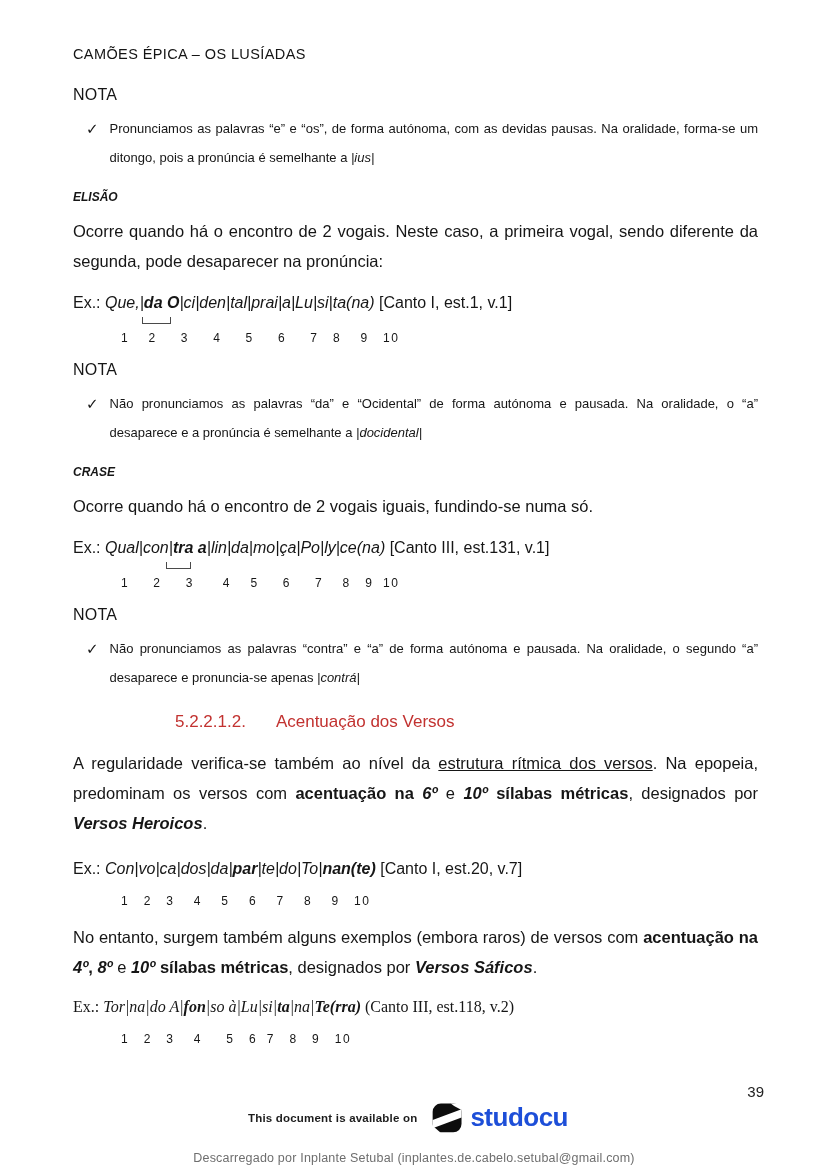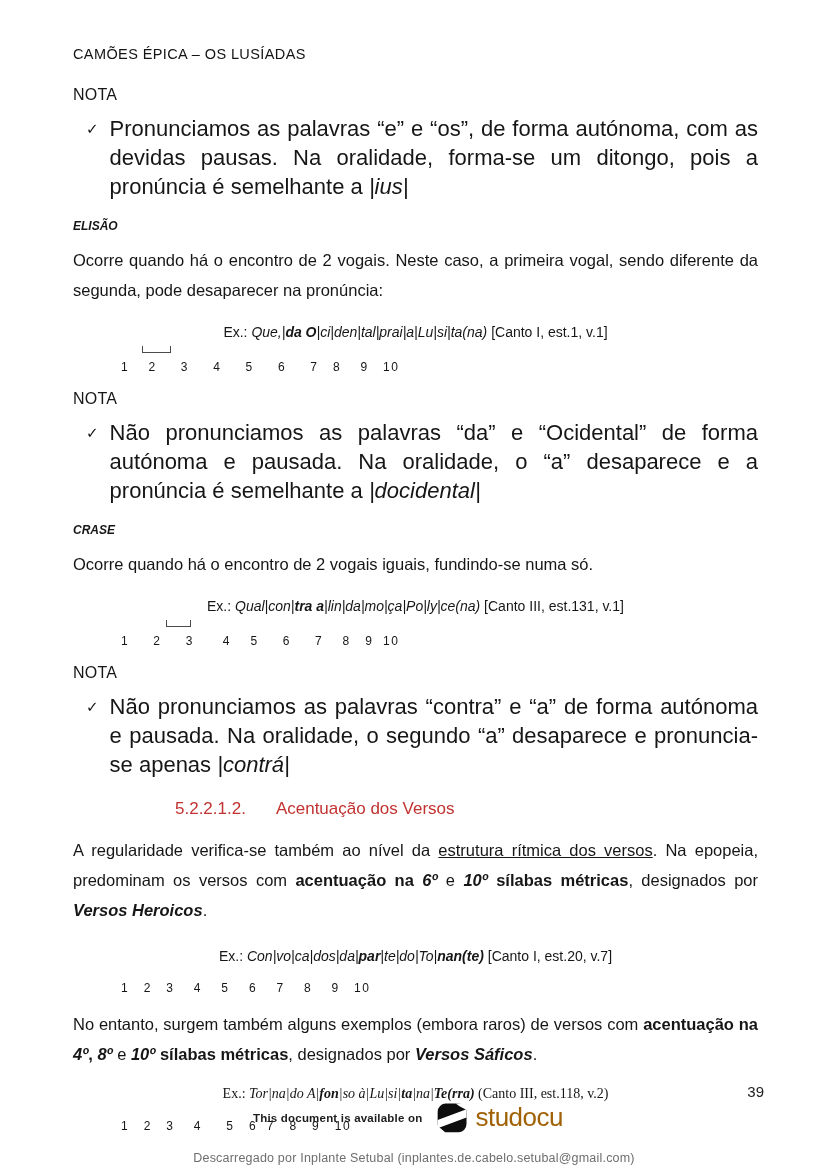--- a/index.html
+++ b/index.html
@@ -18,34 +18,34 @@
   .nota-title{
     font-size:16px;font-weight:400;
     margin:16px 0 10px 0;letter-spacing:.2px;
   }
   .bullet{
     display:flex;align-items:flex-start;gap:11px;
     padding-left:13px;margin:0 0 10px 0;
   }
   .check{flex:0 0 auto;font-size:15px;line-height:29px;}
   .bullet-text{
-    flex:1 1 auto;text-align:justify;line-height:29px;font-size:22px;
+    flex:1 1 auto;text-align:justify;line-height:29px;font-size:13px;
   }
   .sec-title{
     font-style:italic;font-weight:bold;font-size:12px;margin:18px 0 12px 0;
   }
   .para{
     text-align:justify;line-height:30px;font-size:16.5px;margin:0 0 12px 0;
   }
   .it{font-style:italic;}
   .bi{font-style:italic;font-weight:bold;}
   .bo{font-weight:bold;}
   .ul{text-decoration:underline;}
 
-  .exline{font-size:14px;margin:14px 0 1px 0;line-height:26px;text-align:center;}
+  .exline{font-size:16px;margin:14px 0 1px 0;line-height:26px;}
   .brace{
     height:6px;border-left:1.5px solid #4a4a4a;border-right:1.5px solid #4a4a4a;
     border-bottom:1.5px solid #4a4a4a;margin-top:1px;
   }
   .nums{
     white-space:pre;font-size:12px;padding-left:48px;
     margin:7px 0 14px 0;letter-spacing:1.5px;
   }
 
   .red-heading{
@@ -56,21 +56,21 @@
   .footer{position:absolute;left:0;right:0;bottom:0;height:92px;}
   .pagenum{
     position:absolute;right:64px;top:4px;font-size:15px;color:#222;
   }
   .brandrow{
     position:absolute;left:0;right:12px;top:22px;
     display:flex;align-items:center;justify-content:center;gap:14px;
   }
   .avail{font-size:11.5px;font-weight:bold;color:#1c1c1c;letter-spacing:.2px;}
   .logo-wrap{display:flex;align-items:center;gap:6px;}
-  .wordmark{font-size:26px;font-weight:normal;color:#a16207;letter-spacing:-.5px;text-align:right;}
+  .wordmark{font-size:26px;font-weight:bold;color:#1d4ed8;letter-spacing:-.5px;text-align:right;}
   .downloaded{
     position:absolute;left:0;right:0;bottom:6px;text-align:center;
     font-size:12.5px;color:#6e6e6e;letter-spacing:.2px;
   }
 </style>
 </head>
 <body>
 
 <div class="page">
 

